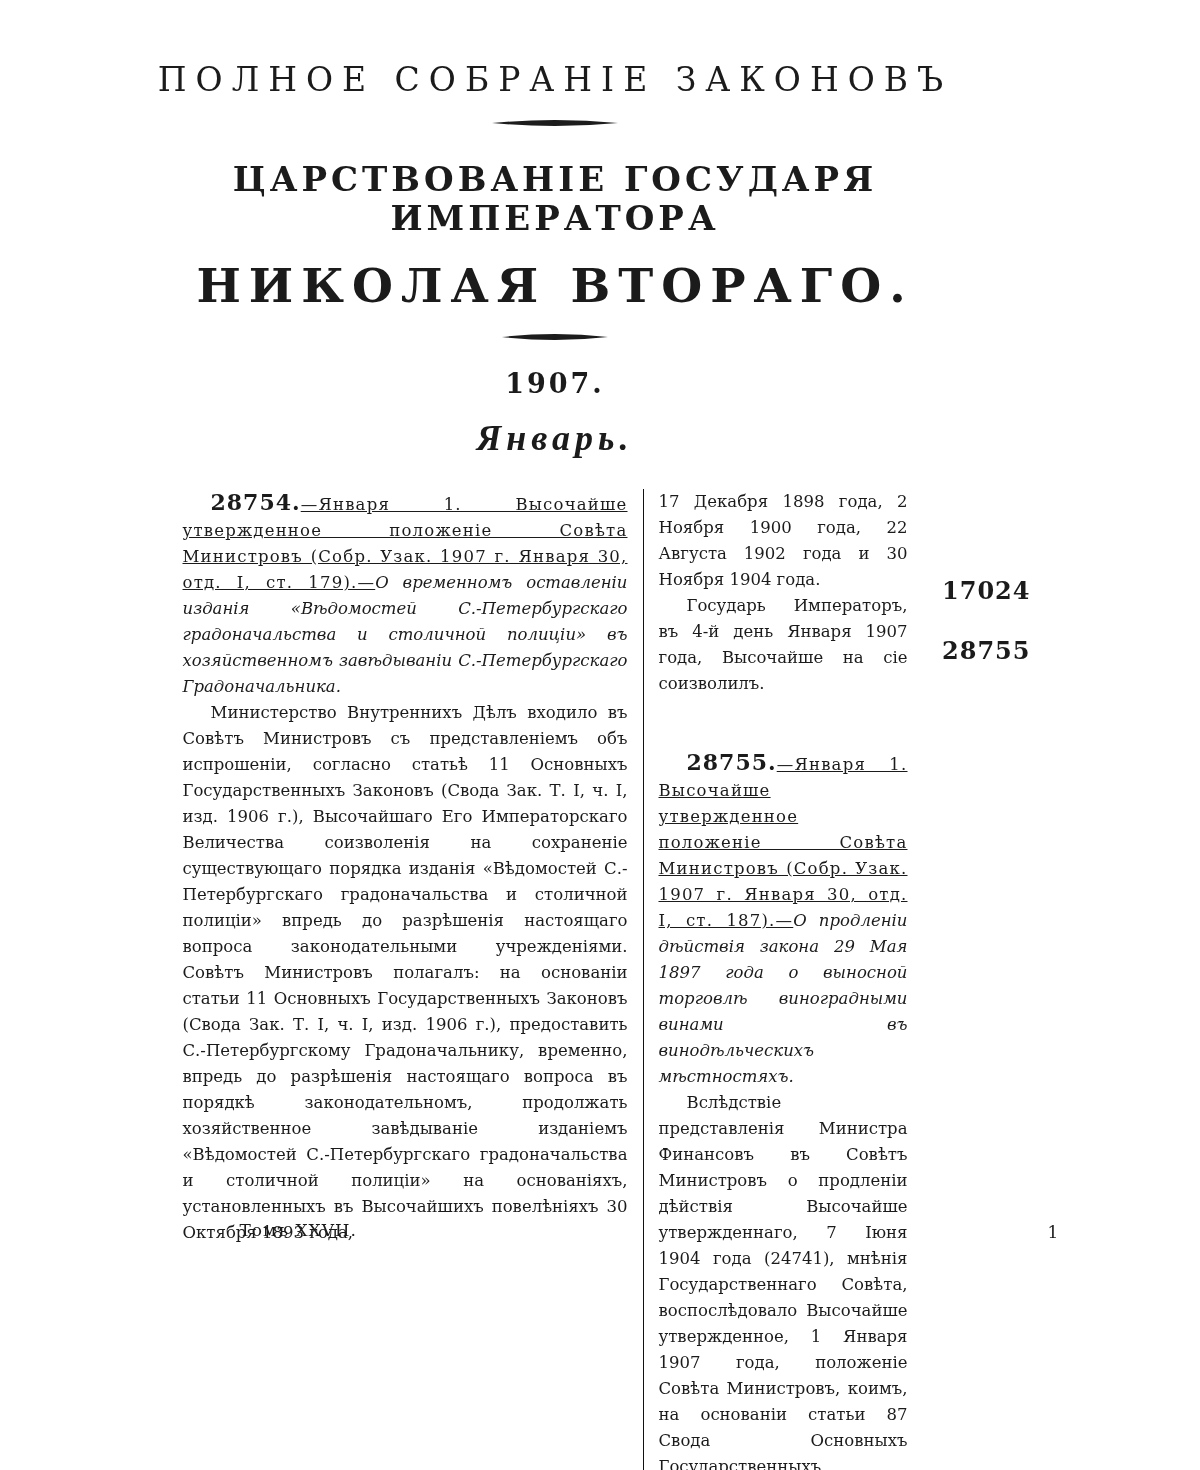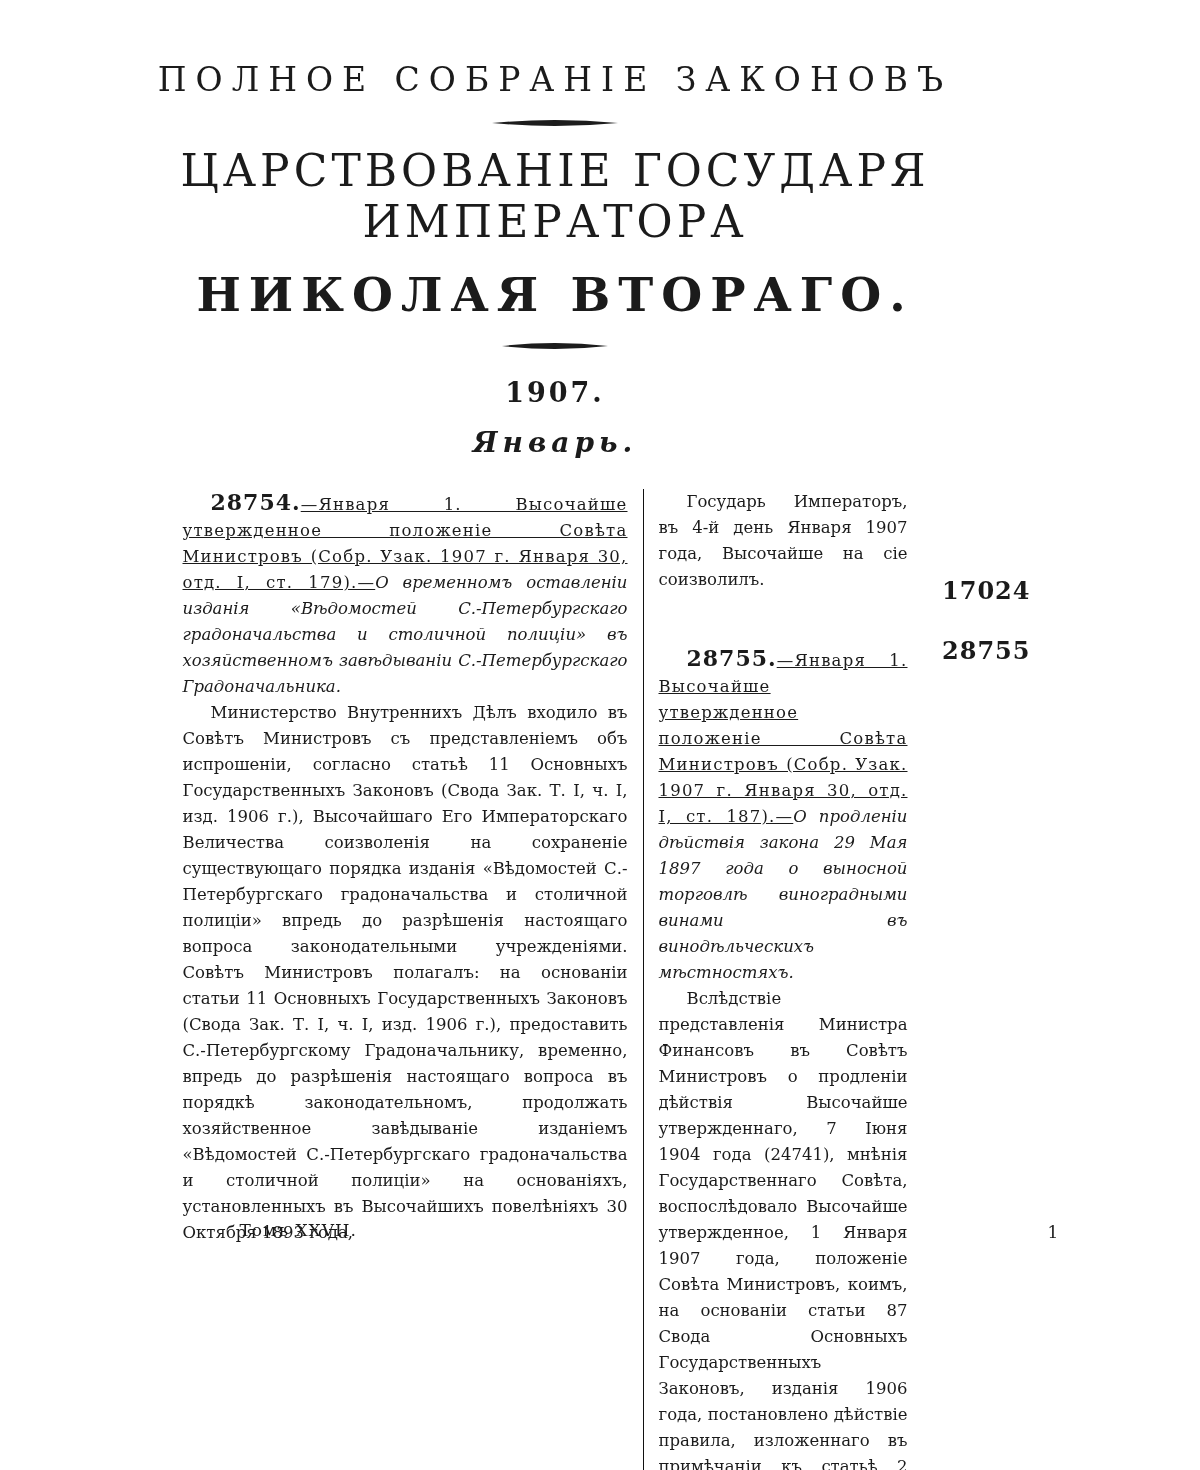--- a/index.html
+++ b/index.html
@@ -37,45 +37,46 @@
     font-size: 36px;
     font-weight: bold;
     letter-spacing: 12px;
     line-height: 1.1;
   }
   .flourish {
     margin: 18px auto 0 auto;
     line-height: 0;
   }
   .reign-line1 {
-    margin: 16px 0 0 0;
-    font-size: 44px;
-    font-weight: normal;
+    margin: 30px 0 0 0;
+    font-size: 34px;
+    font-weight: bold;
     letter-spacing: 4px;
     line-height: 1.15;
   }
   .reign-line2 {
     margin: 22px 0 0 0;
     font-size: 47px;
     font-weight: bold;
     letter-spacing: 8px;
     line-height: 1.1;
   }
   .year {
     margin-top: 24px;
     font-size: 27px;
     font-weight: bold;
     letter-spacing: 3px;
   }
   .month {
     margin-top: 18px;
-    font-size: 28px;
+    font-size: 36px;
     font-weight: bold;
     font-style: italic;
     letter-spacing: 5px;
+    font-family: Liberation Serif, serif;
   }
   
   .columns {
     display: flex;
     align-items: stretch;
     margin-top: 30px;
     padding-left: 85px;
     padding-right: 195px;
   }
   .col {
@@ -170,20 +171,21 @@
   <main class="columns">
 
     <section class="col col-left">
       <p class="entry"><span class="entry-num">28754.</span><span class="entry-spaced">—Января 1. Высочайше утвержденное положеніе Совѣта Министровъ (Собр. Узак. 1907 г. Января 30, отд. I, ст. 179).—</span><span class="entry-title">О временномъ оставленіи изданія «Вѣдомостей С.-Петербургскаго градоначальства и столичной полиціи» въ хозяйственномъ завѣдываніи С.-Петербургскаго Градоначальника.</span></p>
       <p class="indent">Министерство Внутреннихъ Дѣлъ входило въ Совѣтъ Министровъ съ представленіемъ объ испрошеніи, согласно статьѣ 11 Основныхъ Государственныхъ Законовъ (Свода Зак. Т. I, ч. I, изд. 1906 г.), Высочайшаго Его Императорскаго Величества соизволенія на сохраненіе существующаго порядка изданія «Вѣдомостей С.-Петербургскаго градоначальства и столичной полиціи» впредь до разрѣшенія настоящаго вопроса законодательными учрежденіями. Совѣтъ Министровъ полагалъ: на основаніи статьи 11 Основныхъ Государственныхъ Законовъ (Свода Зак. Т. I, ч. I, изд. 1906 г.), предоставить С.-Петербургскому Градоначальнику, временно, впредь до разрѣшенія настоящаго вопроса въ порядкѣ законодательномъ, продолжать хозяйственное завѣдываніе изданіемъ «Вѣдомостей С.-Петербургскаго градоначальства и столичной полиціи» на основаніяхъ, установленныхъ въ Высочайшихъ повелѣніяхъ 30 Октября 1893 года,</p>
     </section>
 
     <div class="col-divider"></div>
 
     <section class="col col-right">
+      <p class="noindent">17 Декабря 1898 года, 2 Ноября 1900 года, 22 Августа 1902 года и 30 Ноября 1904 года.</p>
       <p class="indent">Государь Императоръ, въ 4-й день Января 1907 года, Высочайше на сіе соизволилъ.</p>
 
       <p class="entry entry-second"><span class="entry-num">28755.</span><span class="entry-spaced">—Января 1. Высочайше утвержденное положеніе Совѣта Министровъ (Собр. Узак. 1907 г. Января 30, отд. I, ст. 187).—</span><span class="entry-title">О продленіи дѣйствія закона 29 Мая 1897 года о выносной торговлѣ виноградными винами въ винодѣльческихъ мѣстностяхъ.</span></p>
       <p class="indent">Вслѣдствіе представленія Министра Финансовъ въ Совѣтъ Министровъ о продленіи дѣйствія Высочайше утвержденнаго, 7 Іюня 1904 года (24741), мнѣнія Государственнаго Совѣта, воспослѣдовало Высочайше утвержденное, 1 Января 1907 года, положеніе Совѣта Министровъ, коимъ, на основаніи статьи 87 Свода Основныхъ Государственныхъ Законовъ, изданія 1906 года, постановлено дѣйствіе правила, изложеннаго въ примѣчаніи къ статьѣ 2 отдѣла II Высочайше утвержденнаго, 29 Мая 1897 года (14179), мнѣнія Государственнаго Совѣта о выносной торговлѣ виноградными винами въ винодѣльческихъ мѣстностяхъ, продолжить на дальнѣйшій, послѣ 1 Января 1907 года, срокъ.</p>
     </section>
 
   </main>
 
   <div class="margin-num margin-num-1">17024</div>
   <div class="margin-num margin-num-2">28755</div>

